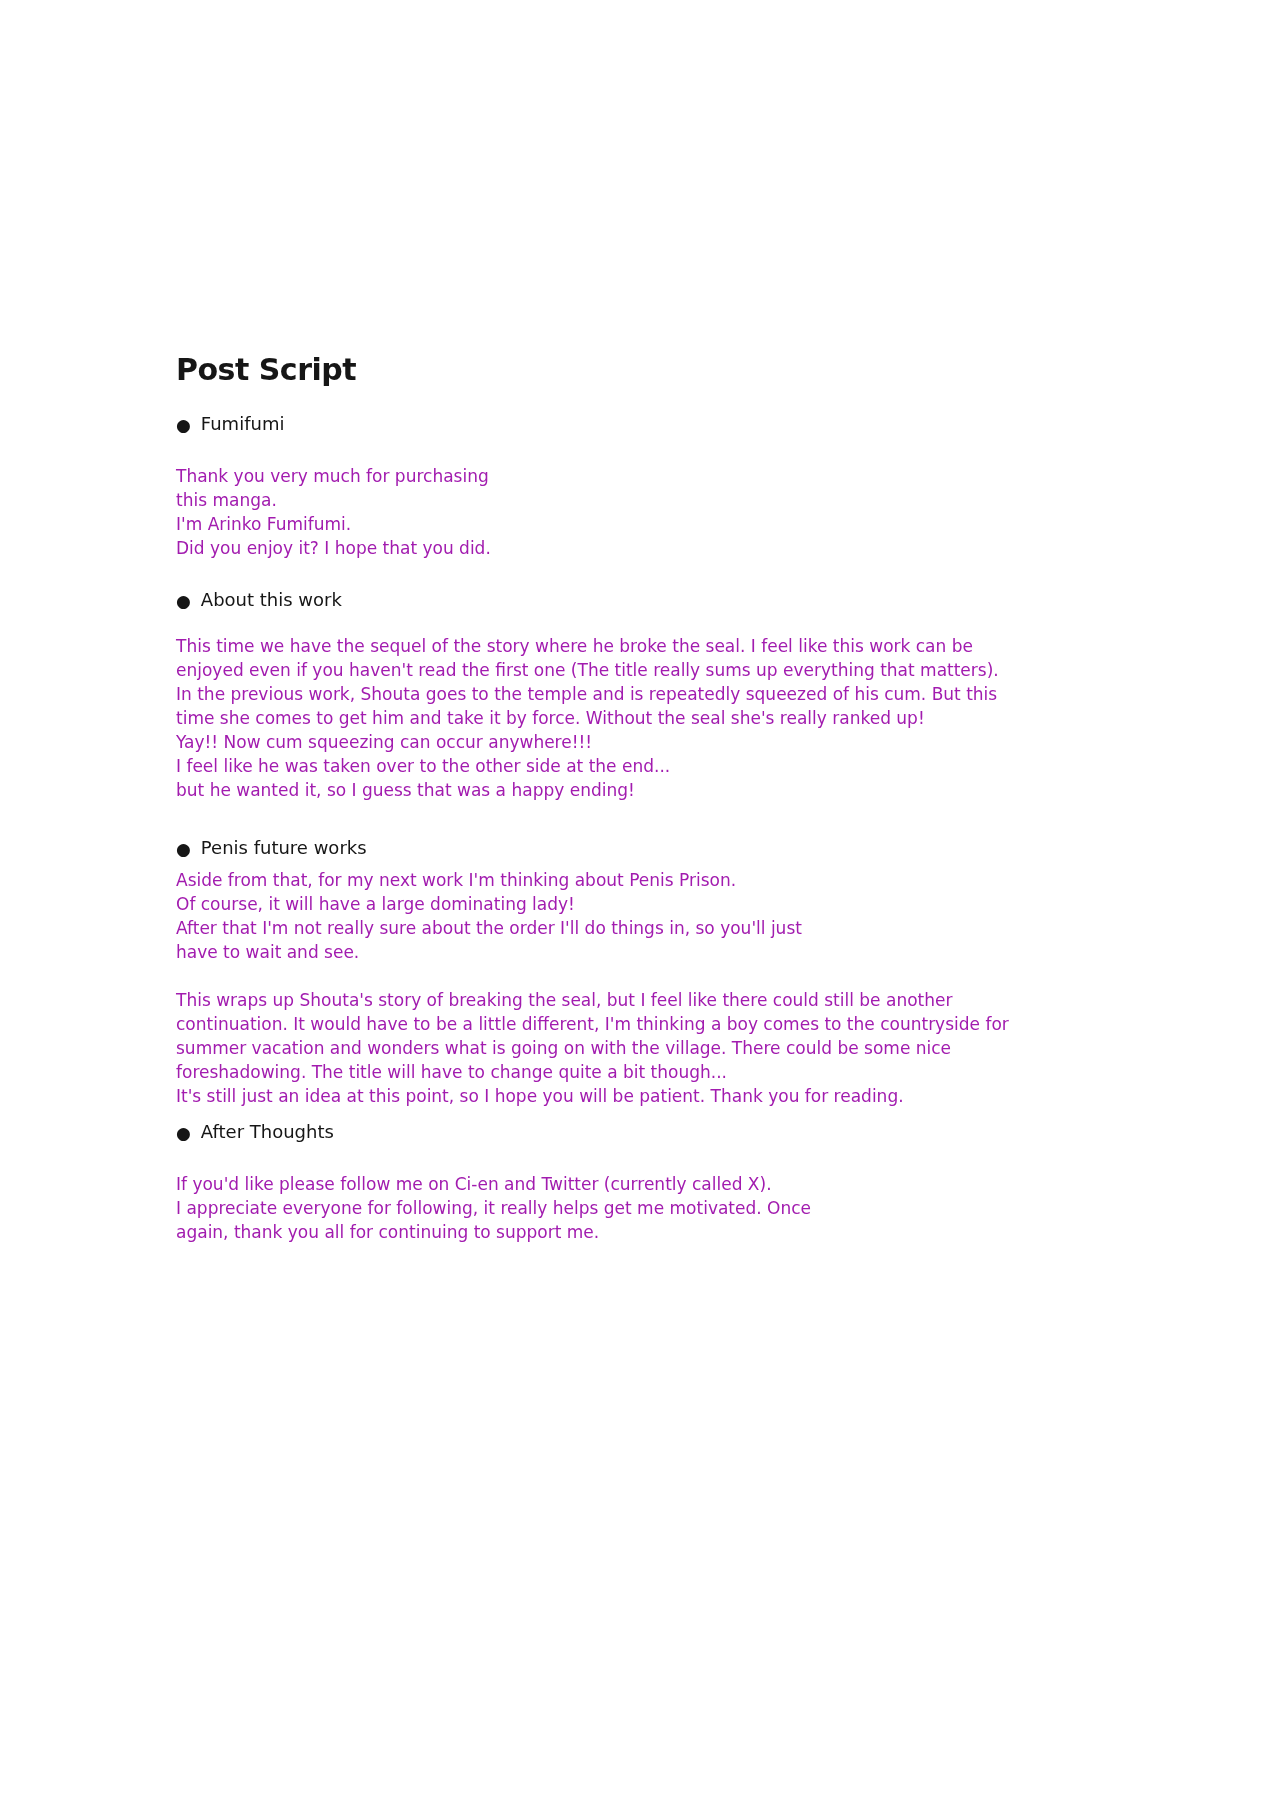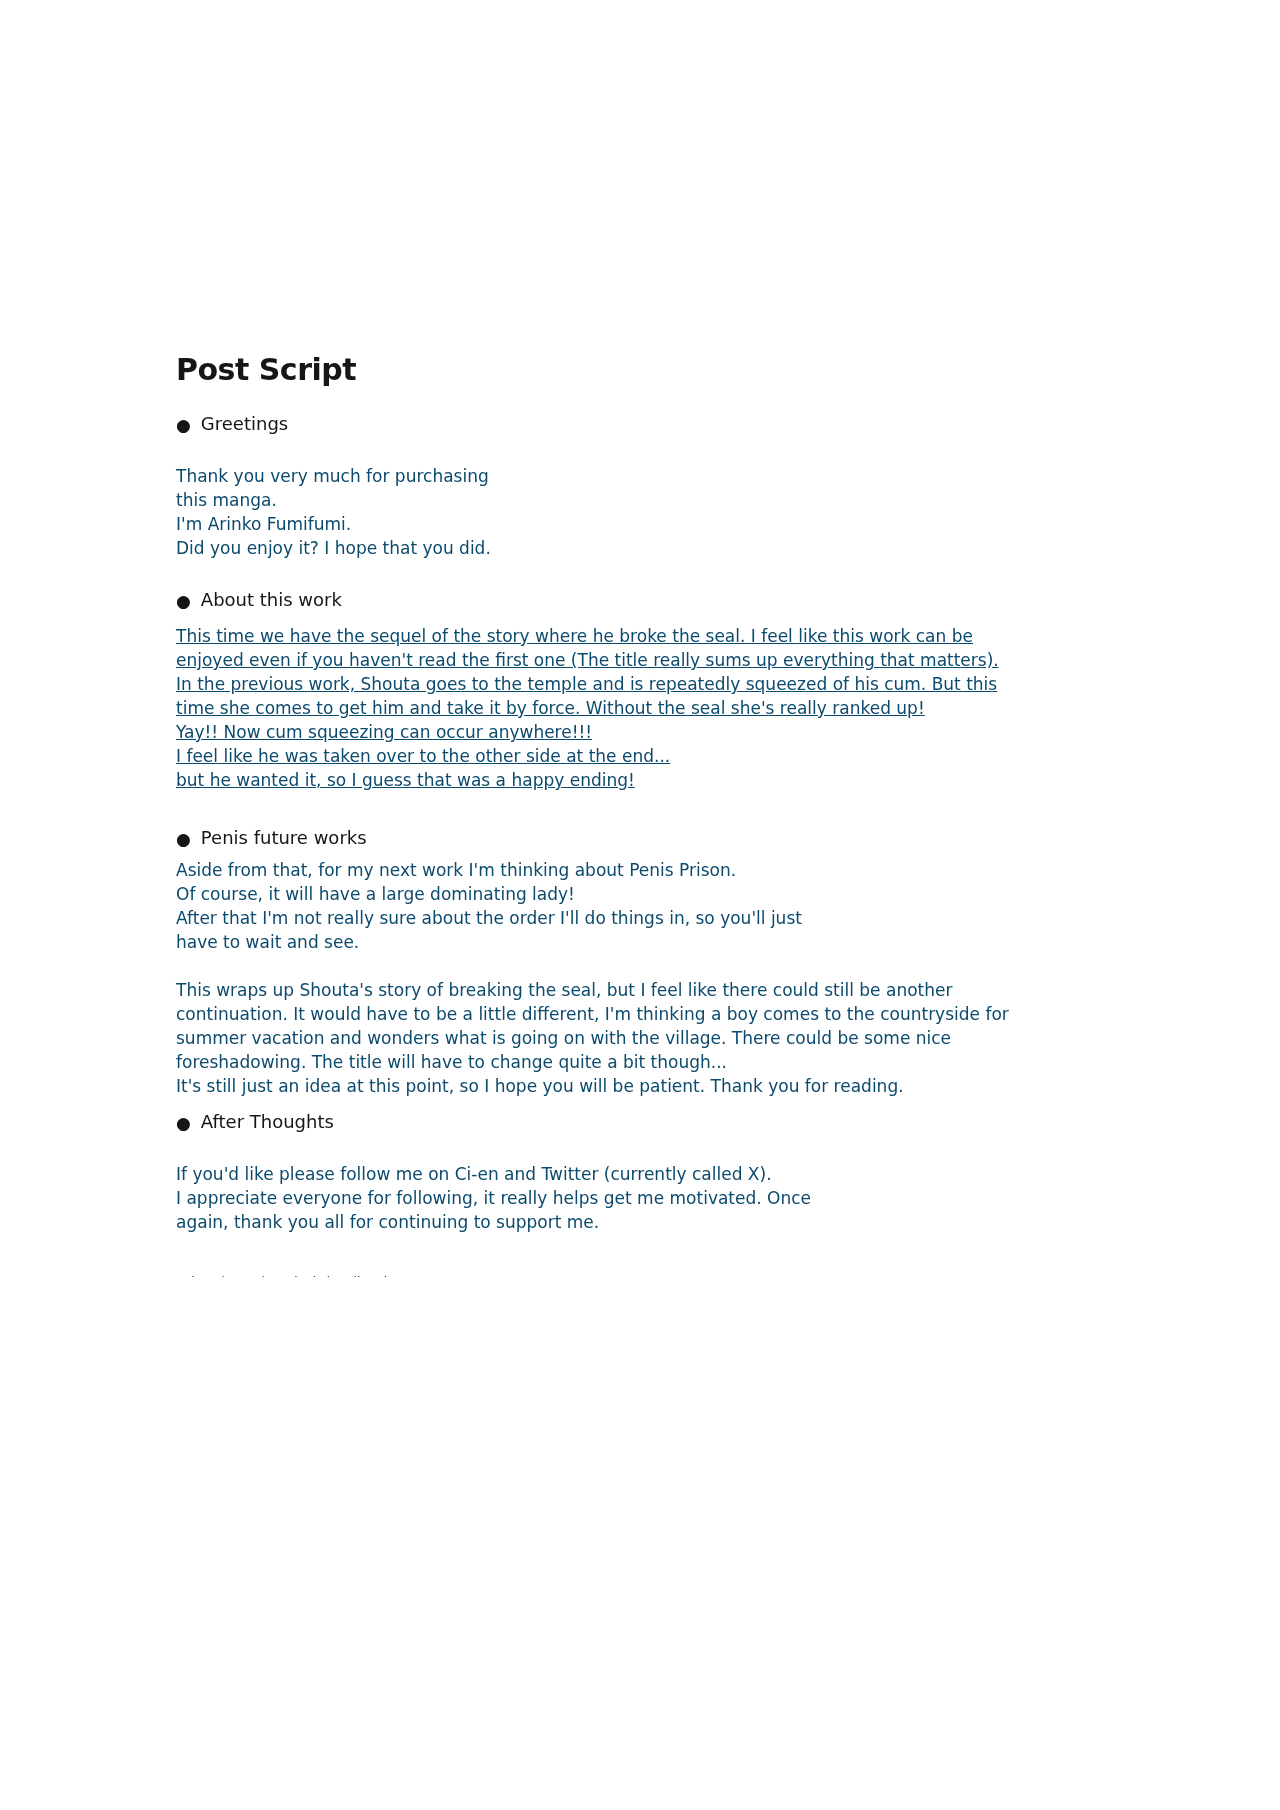--- a/index.html
+++ b/index.html
@@ -43,27 +43,27 @@
   .bullet {
     font-size: 17px;
     line-height: 1;
     transform: translateY(1px);
   }
   .para {
     white-space: pre-line;
     font-size: 17px;
     line-height: 24px;
     margin: 0;
-    color: #0c4a6e;
+    color: #a21caf;
   }
   
   .m-heading1 { margin-top: 0; }
   .para-1 { margin-top: 28px; }
   .m-heading2 { margin-top: 28px; }
-  .para-2 { margin-top: 12px; text-decoration: underline; }
+  .para-2 { margin-top: 22px; }
   .m-heading3 { margin-top: 34px; }
   .para-3 { margin-top: 24px; }
   .para-4 { margin-top: 8px; }
   .m-heading4 { margin-top: 12px; }
   .para-5 { margin-top: 28px; }
   .footer-line {
     margin-top: 36px;
     font-size: 12px;
     line-height: 24px;
     color: #1b1b1b;
@@ -73,21 +73,21 @@
 <body>
 
 <div class="page">
   <div class="content">
 
     <h1 class="page-title">Post Script</h1>
 
     <div class="section">
       <div class="sec-heading m-heading1">
         <span class="bullet">●</span>
-        <span>Greetings</span>
+        <span>Fumifumi</span>
       </div>
       <p class="para para-1">Thank you very much for purchasing
 this manga.
 I'm Arinko Fumifumi.
 Did you enjoy it? I hope that you did.</p>
     </div>
 
     <div class="section">
       <div class="sec-heading m-heading2">
         <span class="bullet">●</span>

